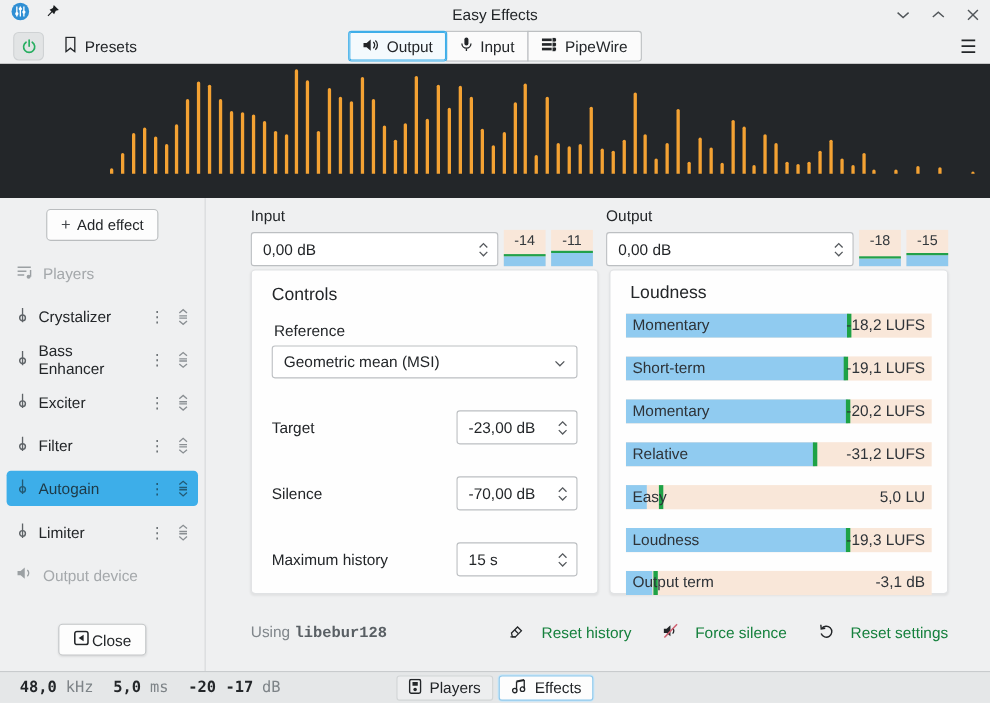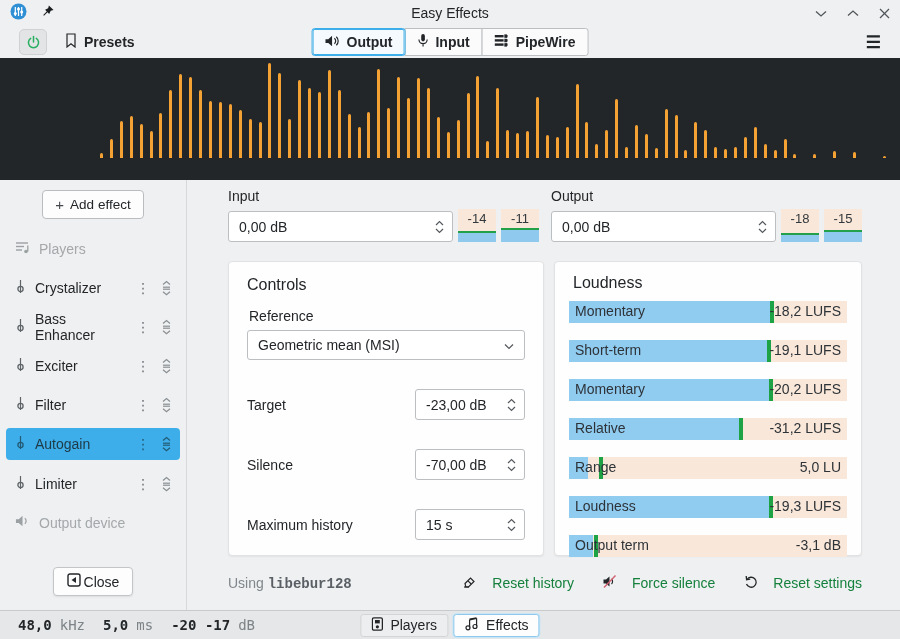--- a/index.html
+++ b/index.html
@@ -8,21 +8,21 @@
   .window { width:900px; height:639px; background:#eff0f1; position:relative; overflow:hidden; display:flex; flex-direction:column; }
 
   
   .titlebar { height:26px; display:flex; align-items:center; padding:0 10px; position:relative; flex:0 0 auto; }
   .tb-title { position:absolute; left:0; right:0; text-align:center; font-size:14px; color:#232629; }
   .tb-left { display:flex; align-items:center; gap:14px; z-index:1; }
   .tb-controls { margin-left:auto; display:flex; gap:20px; z-index:1; align-items:center; }
   .tb-controls svg { display:block; }
 
   
-  .toolbar { height:32px; display:flex; align-items:center; padding:0 19px; position:relative; flex:0 0 auto;font-weight:bold; }
+  .toolbar { height:32px; display:flex; align-items:center; padding:0 12px; position:relative; flex:0 0 auto; }
   .power-btn { width:28px; height:26px; border-radius:5px; background:#e2e4e5; border:1px solid #cfd2d4; display:flex; align-items:center; justify-content:center; margin-right:18px; }
   .presets-btn { display:flex; align-items:center; gap:7px; font-size:14px; color:#232629; }
   .tab-group { position:absolute; left:50%; transform:translateX(-50%); display:flex; }
   .tool-tab { display:flex; align-items:center; gap:7px; font-size:14px; padding:4px 12px; background:#fbfbfb; border:1px solid #bcbfc1; margin-left:-1px; }
   .tool-tab:first-child { border-radius:3px 0 0 3px; margin-left:0; }
   .tool-tab:last-child { border-radius:0 3px 3px 0; }
   .tool-tab.active { border:1px solid #3daee9; box-shadow:inset 0 0 0 1px #3daee9; background:#f4fafd; border-radius:3px; z-index:1; }
   .hamburger { margin-left:auto; font-size:17px; color:#232629; }
 
   
@@ -54,21 +54,21 @@
   .io-label { font-size:14px; margin-bottom:5px; }
   .io-controls { display:flex; gap:5px; align-items:flex-end; }
   .spinbox { flex:1; height:31px; background:#fff; border:1px solid #bcbfc2; border-radius:3px; display:flex; align-items:center; padding:0 8px 0 10px; font-size:14px; }
   .spinbox .val { flex:1; }
   .spin-arrows { display:flex; flex-direction:column; gap:2px; align-items:center; }
   .vmeter { width:38px; height:33px; background:#f9e7d9; position:relative; font-size:13px; text-align:center; color:#33383c; }
   .vmeter .num { position:relative; z-index:1; padding-top:2px; }
   .vfill { position:absolute; bottom:0; left:0; right:0; background:#8fc9ee; }
   .vline { position:absolute; left:0; right:0; height:2px; background:#22a14a; }
 
-  .cards { display:flex; gap:10px; margin-top:19px; height:295px; flex:0 0 auto; }
+  .cards { display:flex; gap:10px; margin-top:3px; height:295px; flex:0 0 auto; }
   .card { flex:1; background:#fefefe; border:1px solid #e0e2e4; border-radius:4px; box-shadow:0 1px 2px rgba(0,0,0,.06); min-width:0; }
   .card h2 { font-size:16px; font-weight:400; color:#232629; }
 
   .controls-card { padding:14px 18px; }
   .ctl-ref-label { font-size:14px; margin:14px 0 6px 2px; }
   .dropdown { height:30px; background:#fff; border:1px solid #bcbfc2; border-radius:3px; display:flex; align-items:center; padding:0 10px; font-size:14px; }
   .dropdown .val { flex:1; }
   .ctl-row { display:flex; align-items:center; justify-content:space-between; margin-top:29px; }
   .ctl-row .lbl { font-size:14px; }
   .ctl-row .spinbox { flex:0 0 110px; }
@@ -548,21 +548,21 @@
           </div>
           <div class="lmeter">
             <div class="lfill" style="width: 62%;"></div>
               <div class="lmark" style="left: calc(62% - 2px);"></div>
             <span class="llabel">Relative</span>
             <span class="lvalue">-31,2 LUFS</span>
           </div>
           <div class="lmeter">
             <div class="lfill" style="width: 7%;"></div>
               <div class="lmark" style="left: calc(11.5% - 2px);"></div>
-            <span class="llabel">Range</span>
+            <span class="llabel">Easy</span>
             <span class="lvalue">5,0 LU</span>
           </div>
           <div class="lmeter">
             <div class="lfill" style="width: 72.5%;"></div>
               <div class="lmark" style="left: calc(72.5% - 2px);"></div>
             <span class="llabel">Loudness</span>
             <span class="lvalue">-19,3 LUFS</span>
           </div>
           <div class="lmeter">
             <div class="lfill" style="width: 8.5%;"></div>

